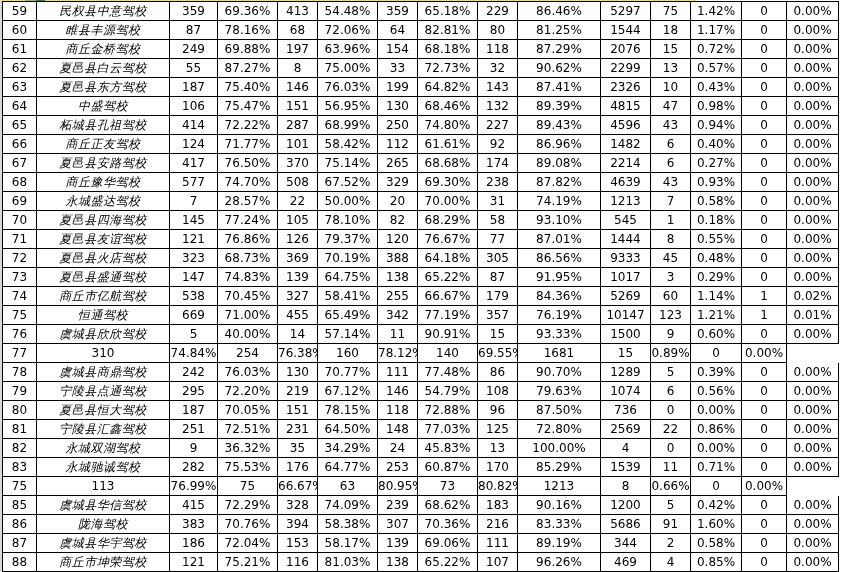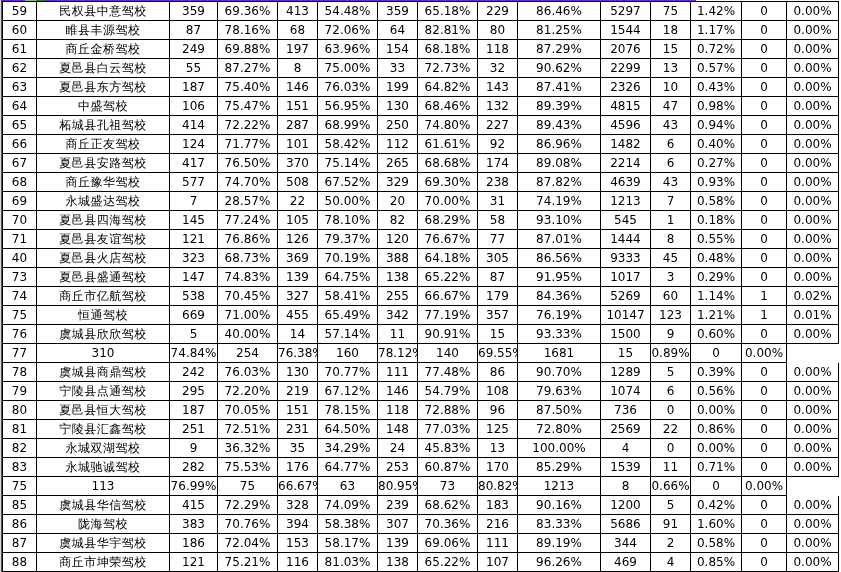--- a/index.html
+++ b/index.html
@@ -2,21 +2,21 @@
 <html><head>
 <meta charset="utf-8">
 <style>
   * { margin: 0; padding: 0; box-sizing: border-box; }
   html, body {
     width: 841px; height: 572px;
     background: #ffffff;
     overflow: hidden;
     font-family: "DejaVu Sans", sans-serif;
   }
-  .viewport { position: relative; width: 696px; height: 572px; background: #6d28d9; }
+  .viewport { position: relative; width: 696px; height: 572px; background: #fde047; }
   .left-edge-line {
     position: absolute; left: 0; top: 0; width: 1px; height: 572px;
     background: #d8d8d8;
   }
   .sel-border-remnant {
     position: absolute; left: 25px; top: 0; width: 12px; height: 2px;
   }
   .fill-handle {
     position: absolute; left: 36px; top: 0; width: 9px; height: 4px;
   }
@@ -36,21 +36,21 @@
     border-right: 1px solid #000;
     border-bottom: 1px solid #000;
     font-size: 12px;
     line-height: 18px;
     color: #000;
     text-align: center;
     overflow: hidden;
     white-space: nowrap;
     background: #fff;
   }
-  .cell.name { letter-spacing: 0.5px; }
+  .cell.name { letter-spacing: 0.5px; font-style: italic; }
 </style>
 </head>
 <body>
 
 <div class="viewport">
   <div class="left-edge-line"></div>
   <div class="sel-border-remnant" style="background: rgb(143, 190, 120);"></div>
   <div class="fill-handle" style="background: rgb(46, 125, 58);"></div>
   <div class="grid" id="grid">
   <div class="row">
@@ -281,21 +281,21 @@
     <div class="cell">77</div>
     <div class="cell">87.01%</div>
     <div class="cell">1444</div>
     <div class="cell">8</div>
     <div class="cell">0.55%</div>
     <div class="cell">0</div>
     <div class="cell">0.00%</div>
   </div>
 
   <div class="row">
-    <div class="cell">40</div>
+    <div class="cell">72</div>
     <div class="cell name">夏邑县火店驾校</div>
     <div class="cell">323</div>
     <div class="cell">68.73%</div>
     <div class="cell">369</div>
     <div class="cell">70.19%</div>
     <div class="cell">388</div>
     <div class="cell">64.18%</div>
     <div class="cell">305</div>
     <div class="cell">86.56%</div>
     <div class="cell">9333</div>

